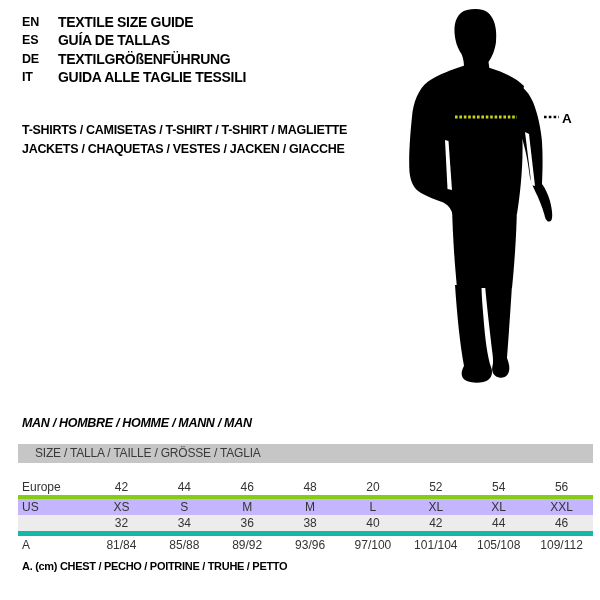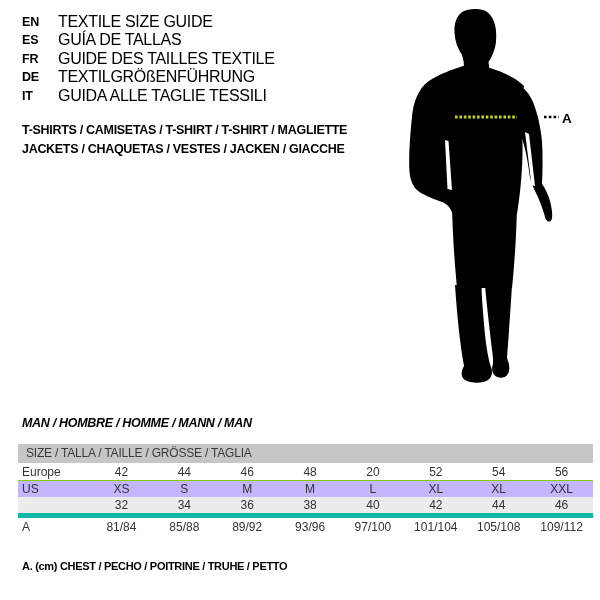--- a/index.html
+++ b/index.html
@@ -9,21 +9,21 @@
     font-family:"Liberation Sans", sans-serif;
     -webkit-font-smoothing:antialiased;
   }
   
   .lang-list{position:absolute;left:22px;top:13px;}
   .lang-row{display:flex;line-height:18.4px;}
   .lang-code{
     width:36px;font-size:12.5px;font-weight:bold;color:#000;letter-spacing:-0.2px;
   }
   .lang-label{
-    font-size:16px;font-weight:normal;color:#000;letter-spacing:-0.3px;white-space:nowrap;text-align:right;
+    font-size:14px;font-weight:bold;color:#000;letter-spacing:-0.3px;white-space:nowrap;text-align:right;
   }
   
   .categories{position:absolute;left:22px;top:121px;}
   .cat-line{
     font-size:12.5px;font-weight:bold;color:#000;letter-spacing:-0.3px;
     line-height:19px;white-space:nowrap;
   }
   
   .figure-wrap{position:absolute;left:395px;top:0;width:205px;height:400px;}
   
@@ -31,24 +31,24 @@
     position:absolute;left:22px;top:416px;
     font-size:12.5px;font-weight:bold;color:#000;letter-spacing:-0.3px;white-space:nowrap;font-style:italic;
   }
   
   .size-table{
     position:absolute;left:18px;top:444px;width:575px;
     font-size:12px;color:#333;
   }
   .tbl-header{
     background:#c6c6c6;height:19px;line-height:19px;
-    padding-left:8px;color:#3a3a3a;letter-spacing:-0.2px;white-space:nowrap;
+    padding-left:17px;color:#3a3a3a;letter-spacing:-0.2px;white-space:nowrap;
   }
   .tbl-row{display:flex;align-items:center;}
-  .row-europe{height:17px;background:#ffffff;border-bottom:1px solid #84cc16;}
+  .row-europe{height:17px;background:#ffffff;border-bottom:4px solid #84cc16;margin-top:15px;}
   .row-us{height:16px;background:#c4b5fd;}
   .row-blank{height:16px;background:#ececec;border-bottom:5px solid #14b8a6;}
   .row-a{height:18px;background:#ffffff;}
   .cell-label{width:68px;padding-left:4px;text-align:left;white-space:nowrap;}
   .cell{flex:1;text-align:center;white-space:nowrap;}
   
   .footnote{
     position:absolute;left:22px;top:560px;
     font-size:11px;font-weight:bold;color:#000;letter-spacing:-0.3px;white-space:nowrap;
   }
@@ -57,24 +57,20 @@
 <body>
 
 <div class="lang-list">
   <div class="lang-row">
     <span class="lang-code">EN</span>
     <span class="lang-label">TEXTILE SIZE GUIDE</span>
   </div>
   <div class="lang-row">
     <span class="lang-code">ES</span>
     <span class="lang-label">GUÍA DE TALLAS</span>
-  </div>
-  <div class="lang-row">
-    <span class="lang-code">FR</span>
-    <span class="lang-label">GUIDE DES TAILLES TEXTILE</span>
   </div>
   <div class="lang-row">
     <span class="lang-code">DE</span>
     <span class="lang-label">TEXTILGRÖßENFÜHRUNG</span>
   </div>
   <div class="lang-row">
     <span class="lang-code">IT</span>
     <span class="lang-label">GUIDA ALLE TAGLIE TESSILI</span>
   </div>
 </div>

